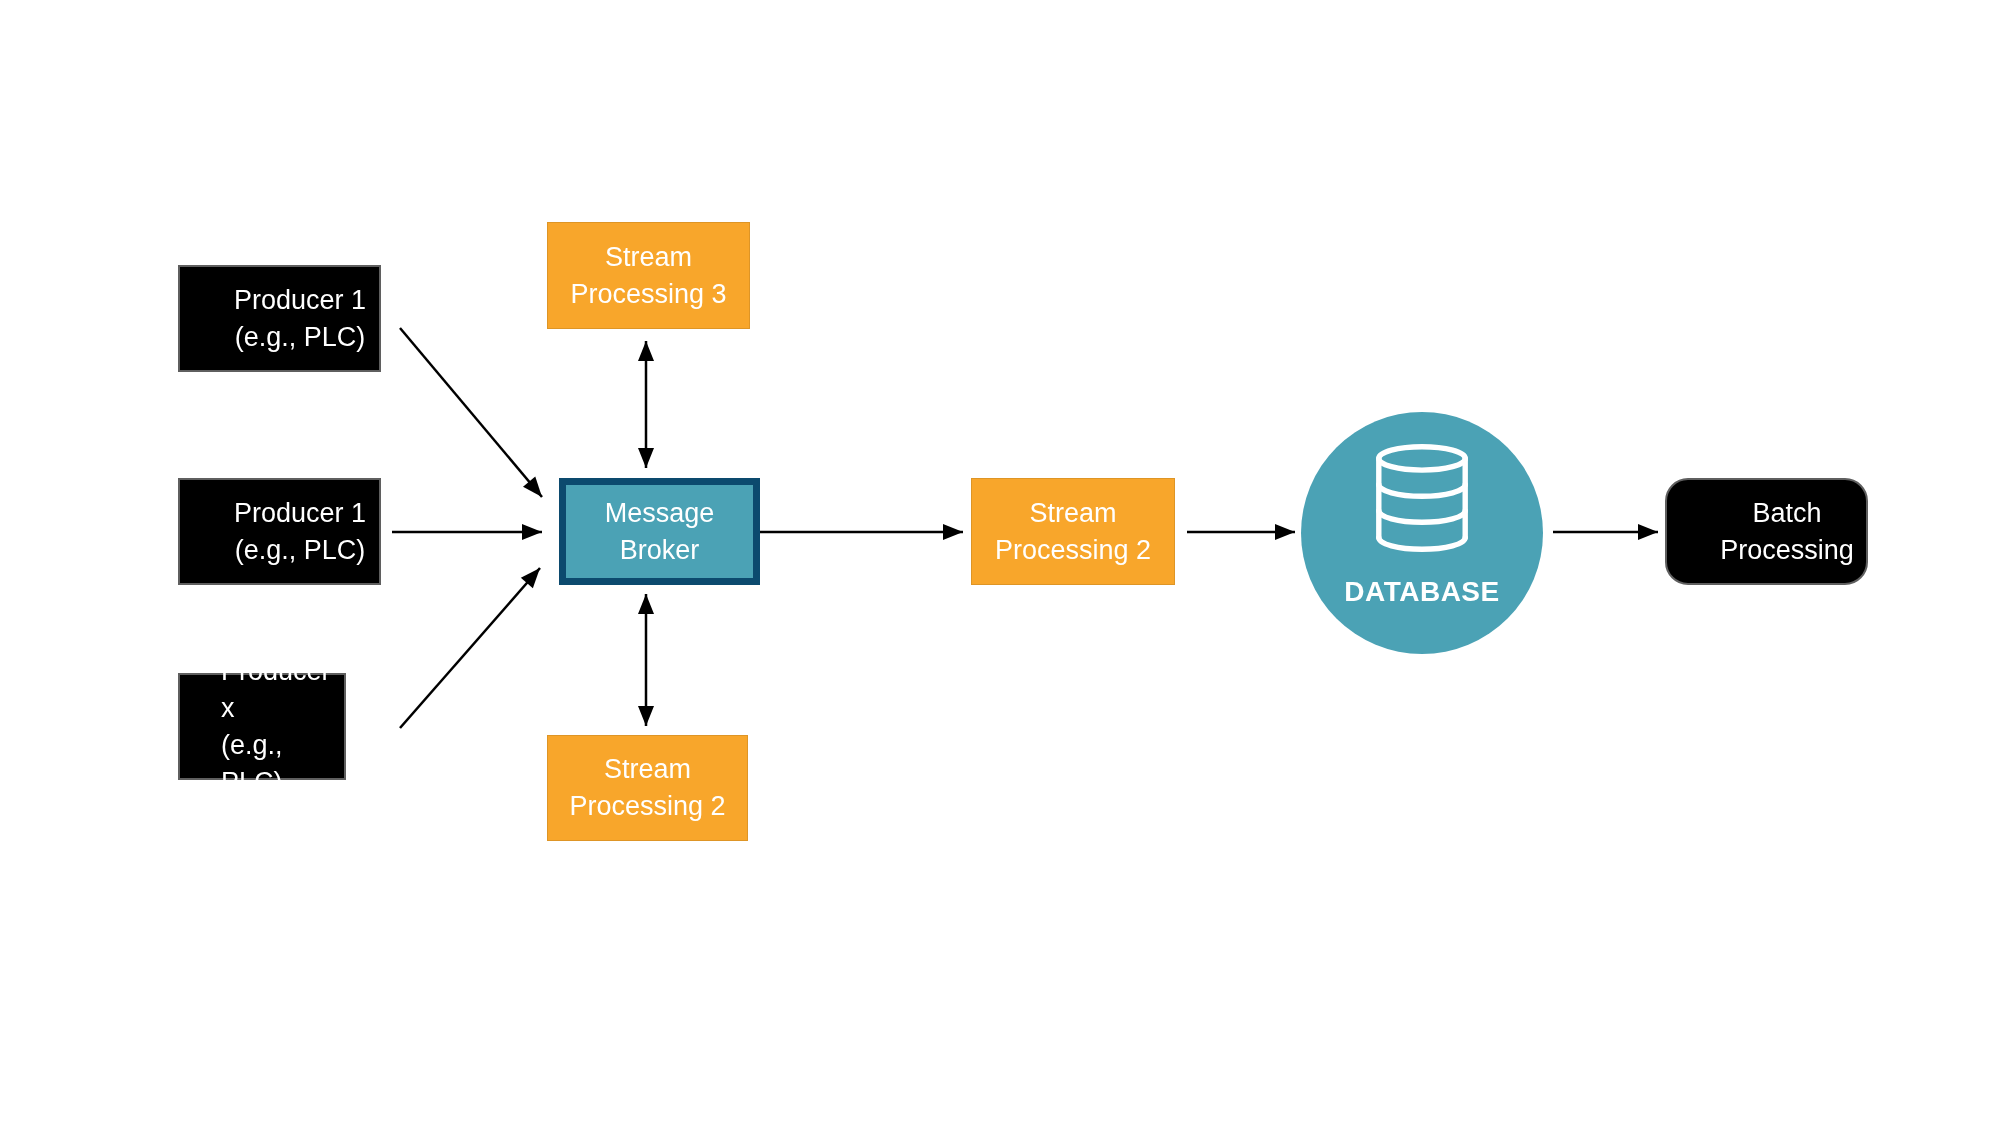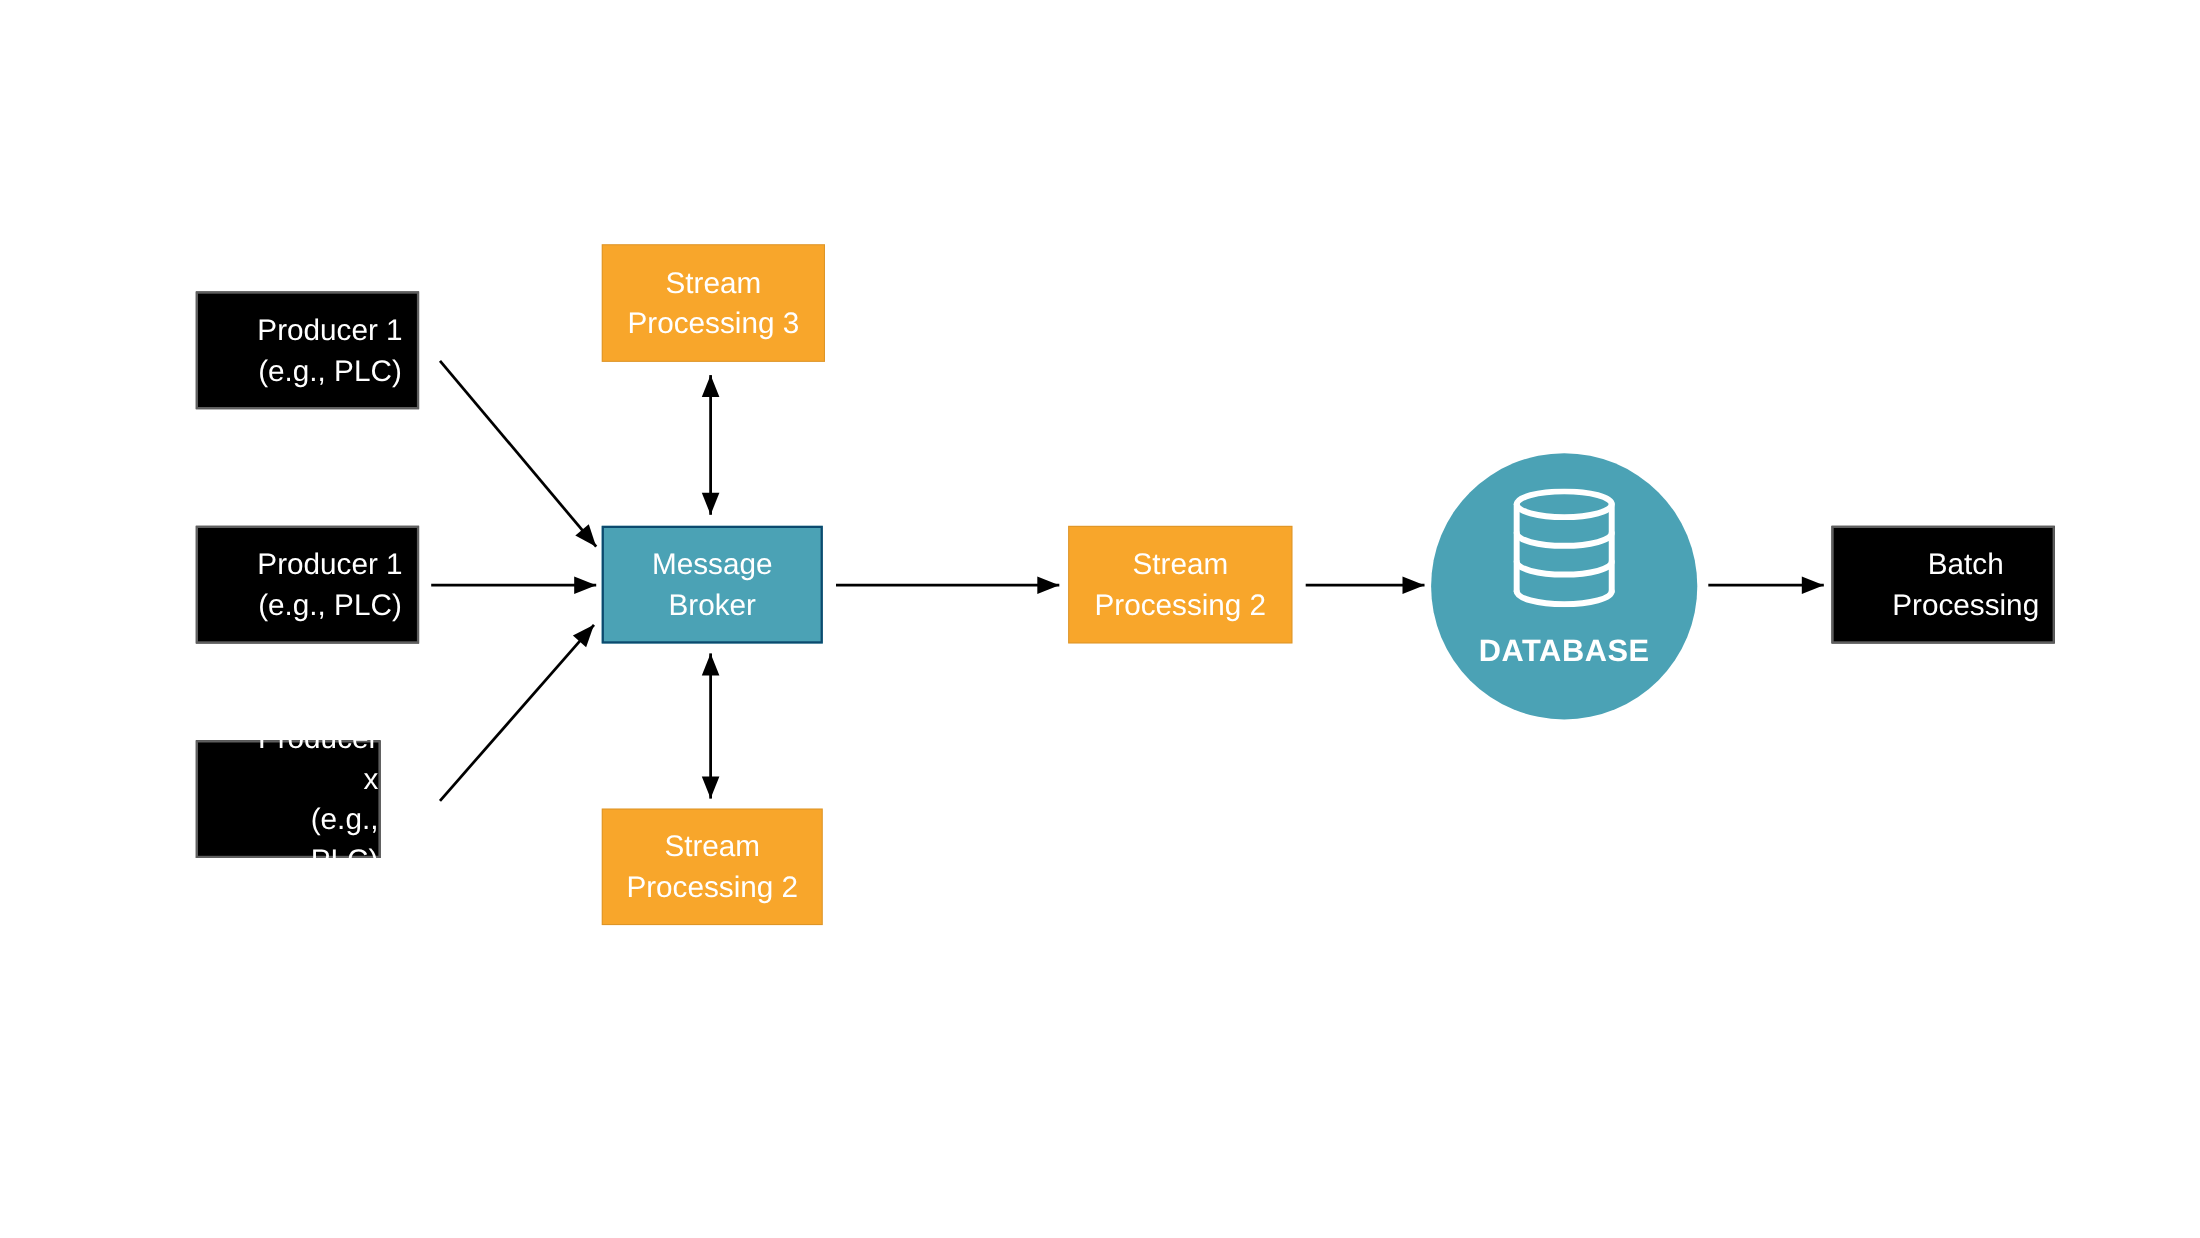--- a/index.html
+++ b/index.html
@@ -20,26 +20,26 @@
     position:relative;overflow:hidden;
   }
   .canvas{position:absolute;left:0;top:0;width:2000px;height:1125px;}
   .arrow-layer{position:absolute;left:0;top:0;pointer-events:none;}
   .edge{stroke:var(--arrow);stroke-width:2.5;}
   .ah{fill:var(--arrow);}
   .node{
     position:absolute;
     display:flex;flex-direction:column;align-items:center;justify-content:center;
     color:var(--label-text);
-    font-size:27px;line-height:37px;text-align:right;
+    font-size:27px;line-height:37px;text-align:left;
     box-sizing:border-box;
   }
   .node-black{background:var(--producer-box);border:2px solid #5f5f5f;padding-left:41px;}
   .node-orange{background:var(--stream-box);border:1px solid rgba(0,0,0,0.10);}
-  .node-teal{background:var(--broker-box);border:2px solid #0c4a6e;}
+  .node-teal{background:var(--broker-box);border:7px solid #0c4a6e;margin-left:12px;}
   .node-circle{
     background:var(--database-circle);
     border-radius:50%;
     border:none;
   }
   .db-icon{display:block;margin-top:-14px;}
   .db-label{
     font-weight:bold;font-size:28px;line-height:32px;margin-top:24px;
     letter-spacing:0.5px;
   }
@@ -107,18 +107,18 @@
         <path d="M7,16 V104"></path>
         <path d="M103,16 V104"></path>
         <path d="M7,45 A48,13 0 0 0 103,45"></path>
         <path d="M7,74 A48,13 0 0 0 103,74"></path>
         <path d="M7,104 A48,13 0 0 0 103,104"></path>
       </g>
     </svg>
     <div class="db-label">DATABASE</div>
   </div>
 
-  <div class="node node-black" style="left:1665px;top:478px;width:203px;height:107px;">
+  <div class="node node-black" style="left:1665px;top:478px;width:203px;height:107px;border-radius:23px;">
     <span>Batch</span>
     <span>Processing</span>
   </div>
 
 </div>
 
 </body></html>

